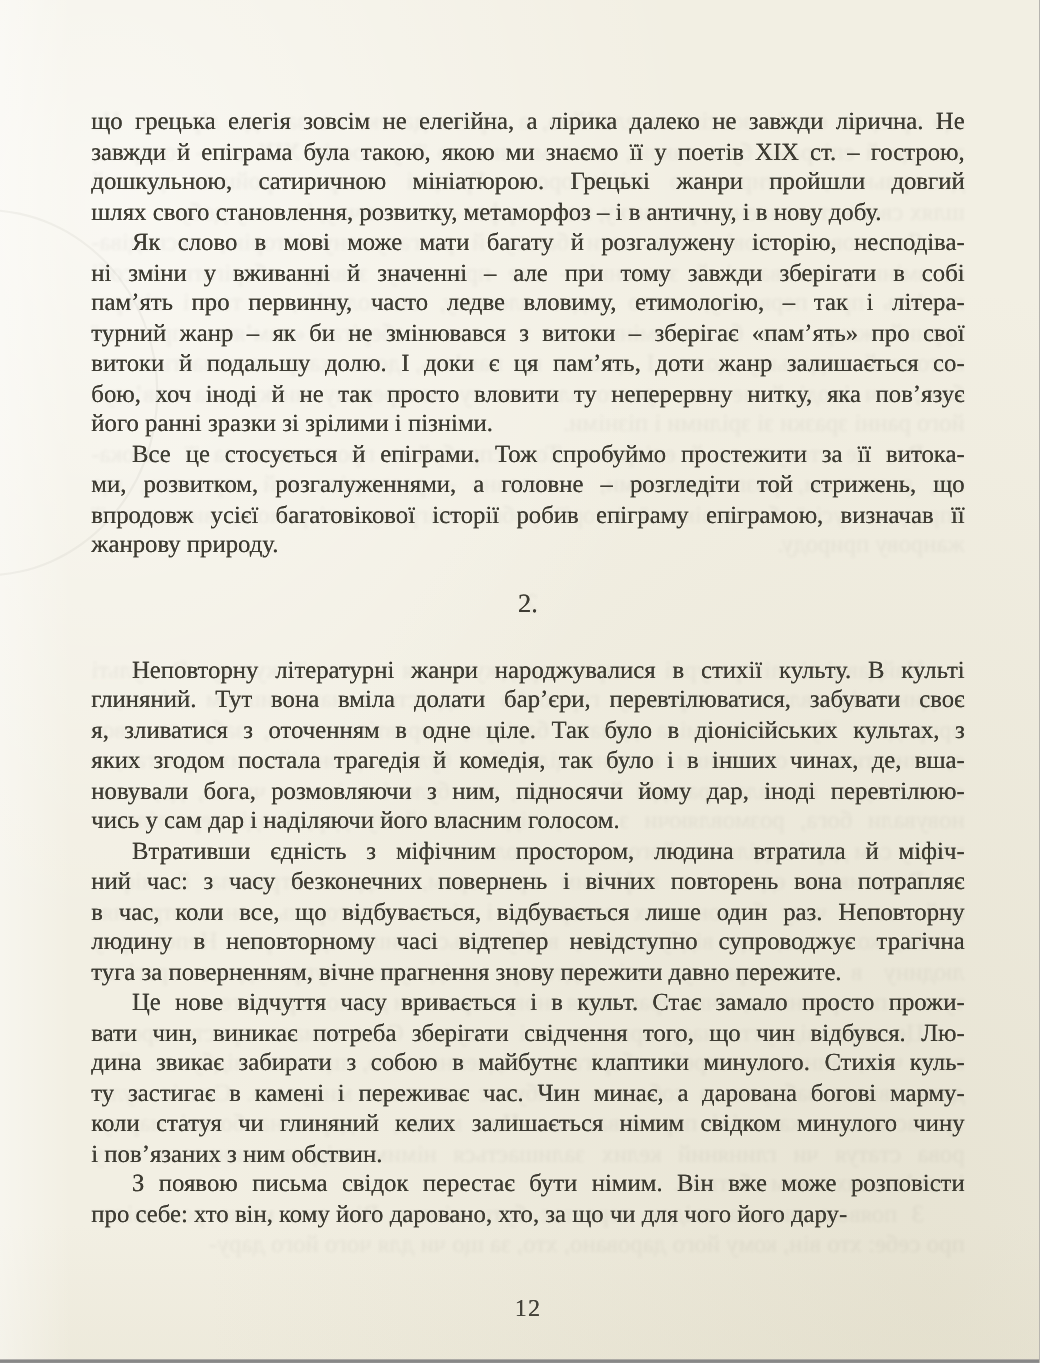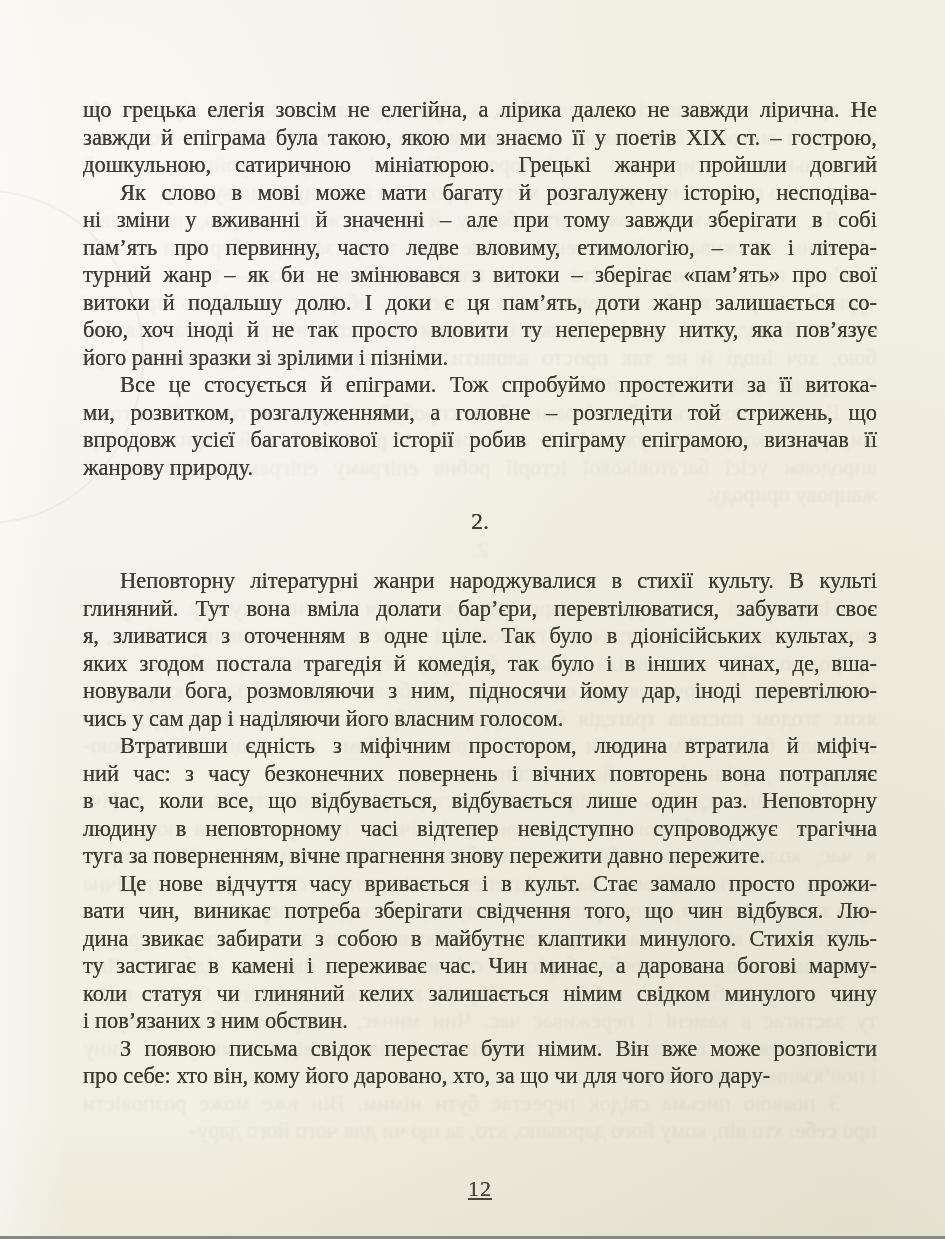--- a/index.html
+++ b/index.html
@@ -65,21 +65,20 @@
   .page-number {
     position: absolute;
     left: 83px;
     top: 1176px;
     width: 794px;
     text-align: center;
     font-size: 22px;
     letter-spacing: 1px;
     color: #45433a;
     text-shadow: 0 0 0.5px currentColor;
-    text-decoration: underline;
   }
 </style>
 </head>
 <body>
 
 <div class="page">
   <div class="scan-artifact"></div>
   <div class="column bleed" id="text-bleed">
       <div class="paragraph">
         <div class="line">що грецька елегія зовсім не елегійна, а лірика далеко не завжди лірична. Не</div>
@@ -130,20 +129,21 @@
       <div class="paragraph">
         <div class="line first">З появою письма свідок перестає бути німим. Він вже може розповісти</div>
         <div class="line last">про себе: хто він, кому його даровано, хто, за що чи для чого його дару-</div>
       </div>
     </div>
   <div class="column main" id="text-main">
       <div class="paragraph">
         <div class="line">що грецька елегія зовсім не елегійна, а лірика далеко не завжди лірична. Не</div>
         <div class="line">завжди й епіграма була такою, якою ми знаємо її у поетів XIX ст. – гострою,</div>
         <div class="line">дошкульною, сатиричною мініатюрою. Грецькі жанри пройшли довгий</div>
+        <div class="line last">шлях свого становлення, розвитку, метаморфоз – і в античну, і в нову добу.</div>
       </div>
       <div class="paragraph">
         <div class="line first">Як слово в мові може мати багату й розгалужену історію, несподіва-</div>
         <div class="line">ні зміни у вживанні й значенні – але при тому завжди зберігати в собі</div>
         <div class="line">пам’ять про первинну, часто ледве вловиму, етимологію, – так і літера-</div>
         <div class="line">турний жанр – як би не змінювався з витоки – зберігає «пам’ять» про свої</div>
         <div class="line">витоки й подальшу долю. І доки є ця пам’ять, доти жанр залишається со-</div>
         <div class="line">бою, хоч іноді й не так просто вловити ту неперервну нитку, яка пов’язує</div>
         <div class="line last">його ранні зразки зі зрілими і пізніми.</div>
       </div>

